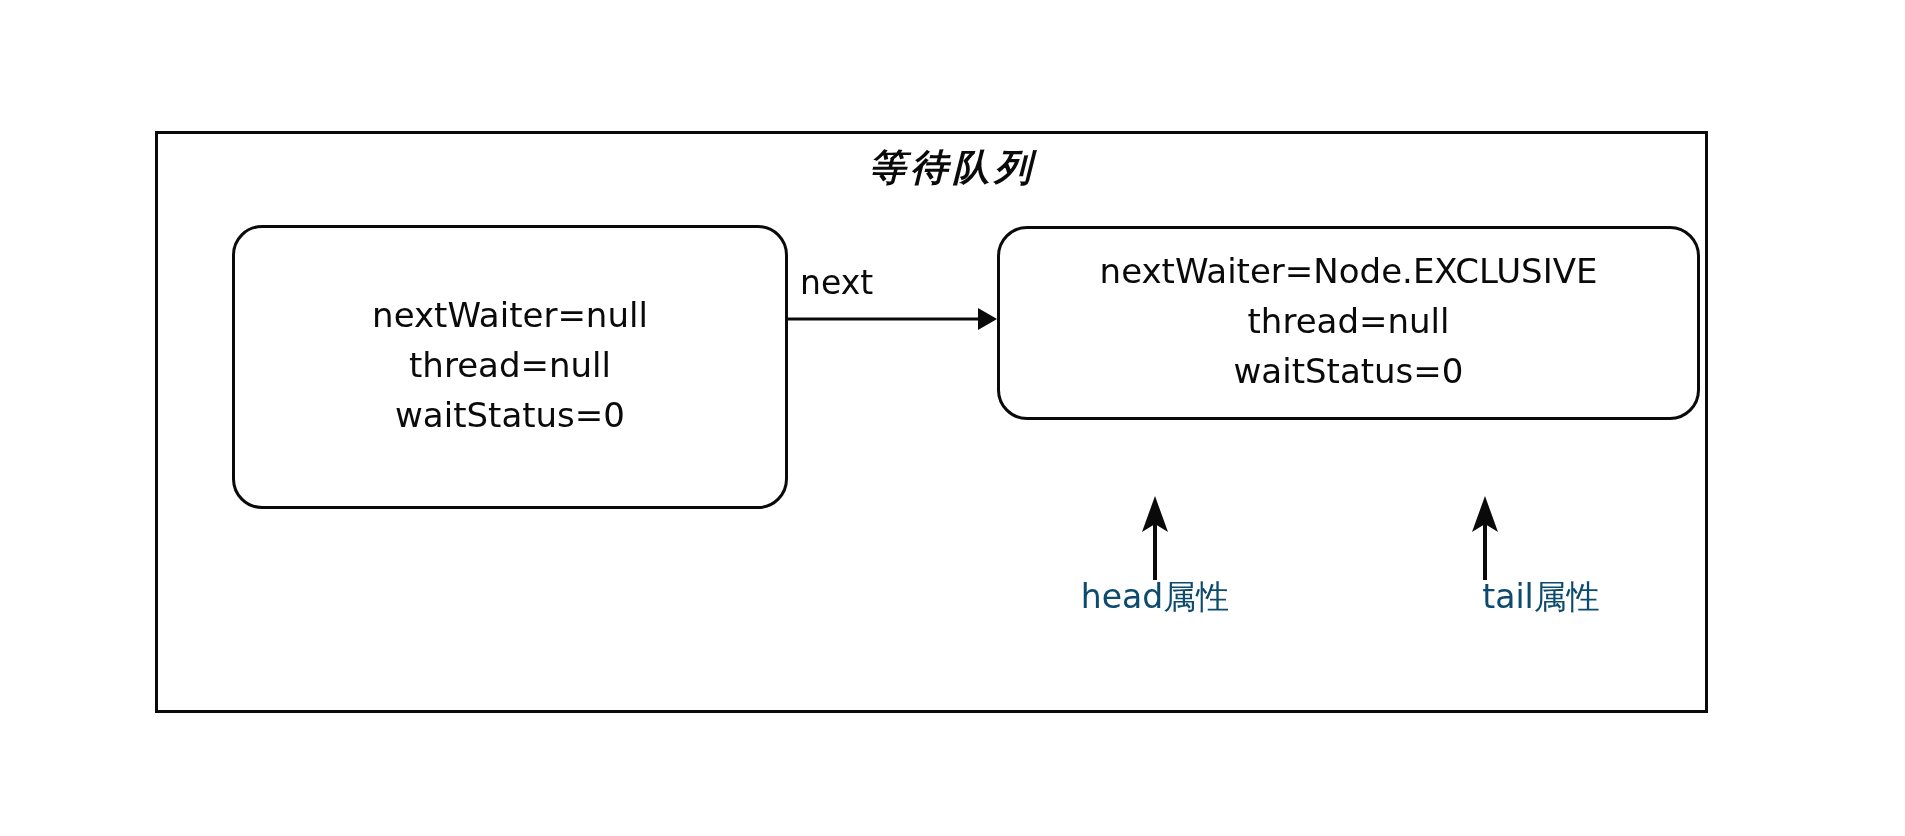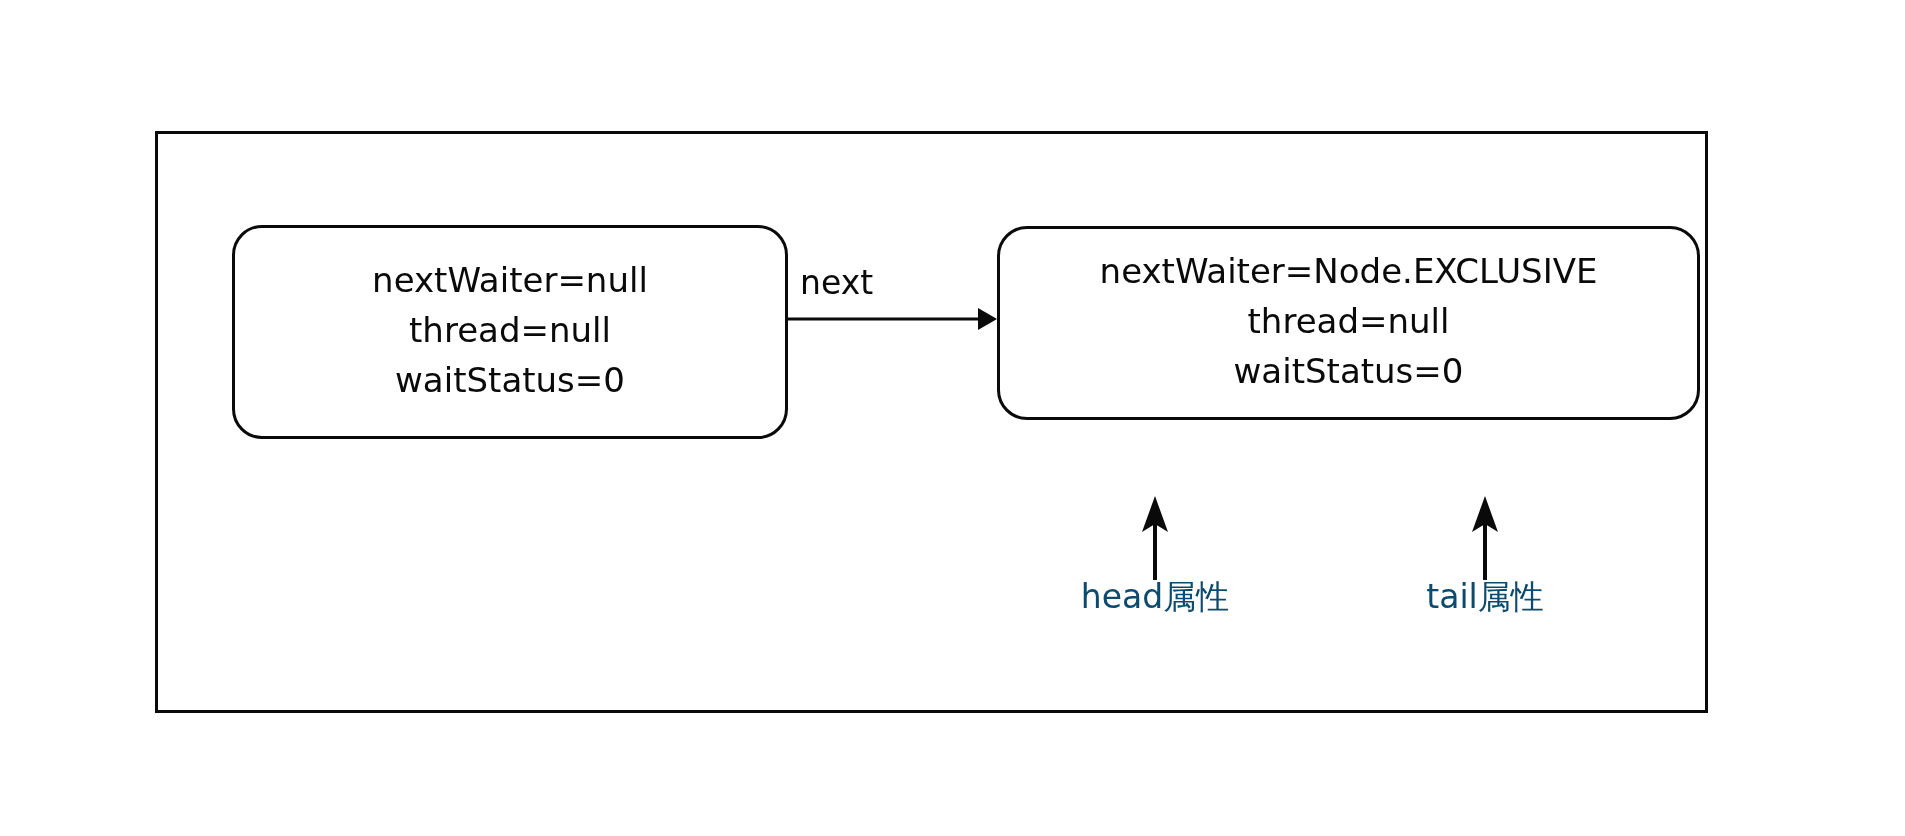--- a/index.html
+++ b/index.html
@@ -60,21 +60,21 @@
     background: #ffffff;
     display: flex;
     flex-direction: column;
     align-items: center;
     justify-content: center;
   }
   #node-head-box {
     left: 232px;
     top: 225px;
     width: 556px;
-    height: 214px;
+    height: 284px;
   }
   #node-tail-box {
     left: 990px;
     top: 226px;
     width: 703px;
     height: 194px;
     margin-left: 7px;
   }
 
   .node-lines {
@@ -122,33 +122,34 @@
   .pointer-label {
     position: absolute;
     text-align: center;
     font-family: "DejaVu Sans", "Liberation Sans", sans-serif;
     font-size: 33px;
     line-height: 42px;
     color: #0c4a6e;
     white-space: nowrap;
   }
   #head-pointer-label { left: 1005px; top: 576px; width: 300px; }
-  #tail-pointer-label { left: 1340px; top: 576px; width: 290px; }
+  #tail-pointer-label { left: 1396px; top: 576px; width: 290px; }
 
   .cjk {
     font-family: "DejaVu Sans", "Liberation Sans", sans-serif;
   }
 </style>
 </head>
 <body>
 
 <div id="canvas">
 
   <div class="queue-container"></div>
 
+  <div class="queue-title cjk">等待队列</div>
 
   <div class="node-box" id="node-head-box">
     <div class="node-lines">
       <span class="node-line">nextWaiter=null</span>
       <span class="node-line">thread=null</span>
       <span class="node-line">waitStatus=0</span>
     </div>
   </div>
 
   <div class="node-box" id="node-tail-box">

